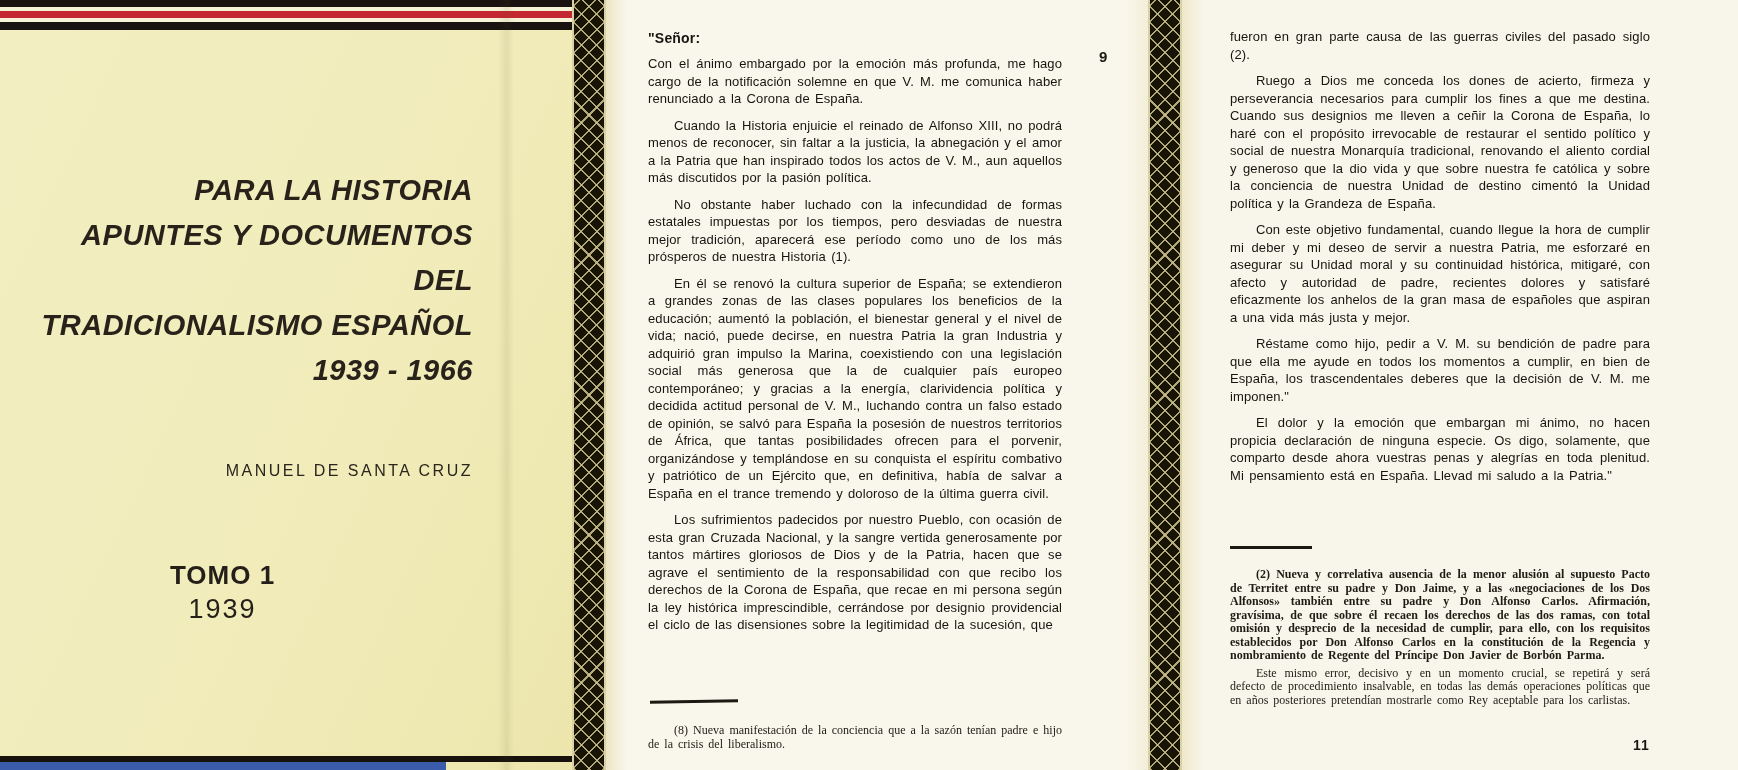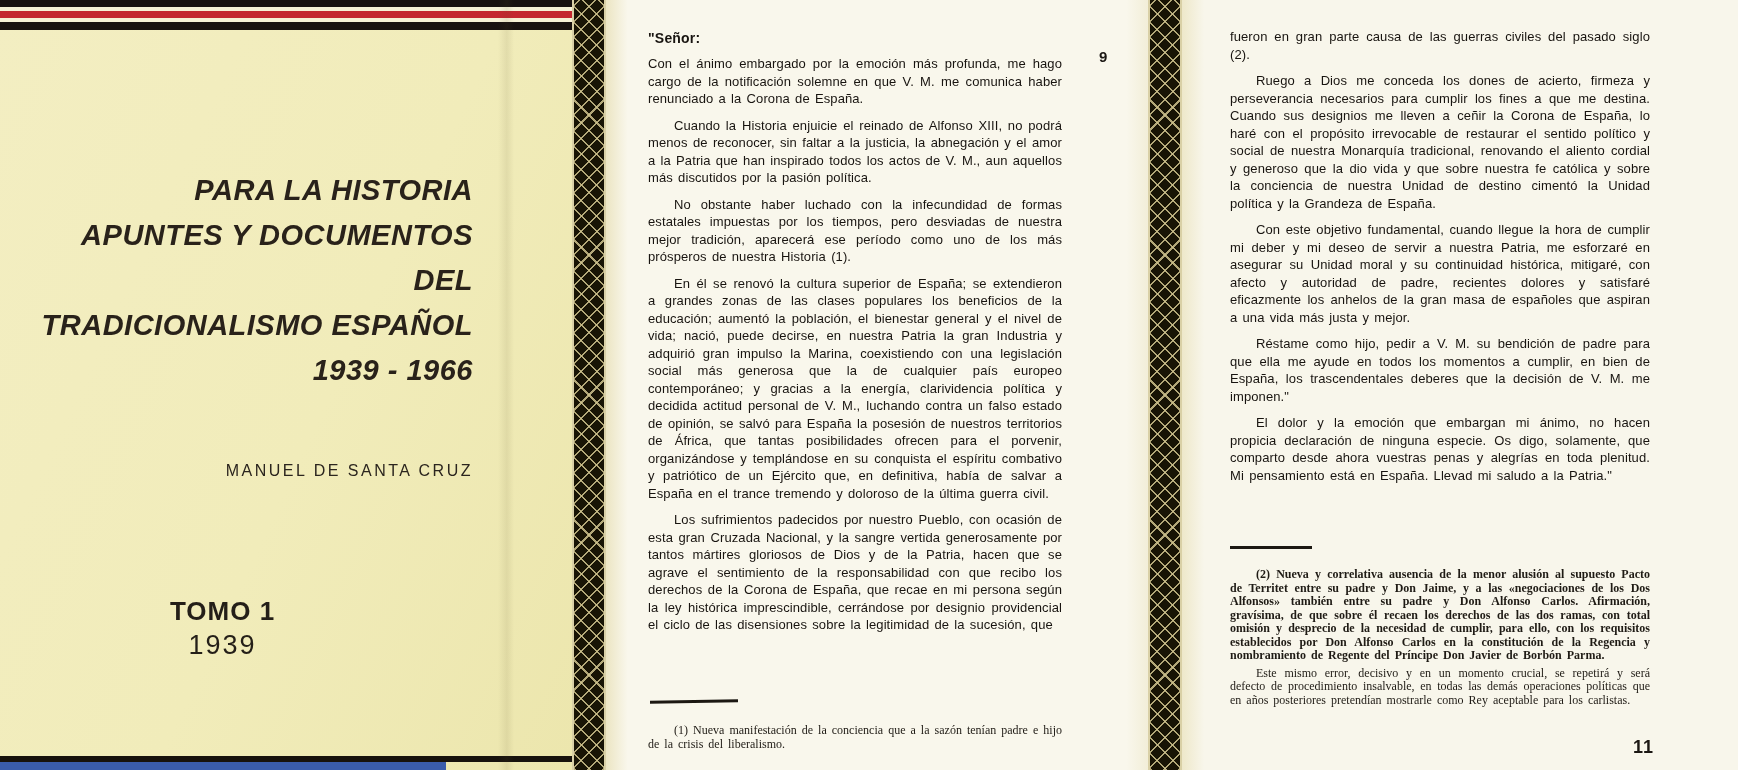--- a/index.html
+++ b/index.html
@@ -27,21 +27,21 @@
   .cover-title{
     position:absolute;top:168px;right:99px;text-align:right;
     color:#29221a;font-weight:bold;font-style:italic;
     font-size:29px;line-height:45px;letter-spacing:.5px;white-space:nowrap;
   }
   .cover-author{
     position:absolute;top:462px;right:99px;text-align:right;
     color:#2b251e;font-size:16px;letter-spacing:2.5px;white-space:nowrap;
   }
   .cover-volume{position:absolute;top:560px;left:160px;width:125px;text-align:center;color:#241f18;}
-  .cover-volume .tomo{font-weight:bold;font-size:26px;letter-spacing:1px;margin-top:36px;}
+  .cover-volume .tomo{font-weight:bold;font-size:26px;letter-spacing:1px;}
   .cover-volume .year{font-size:27px;letter-spacing:2px;margin-top:3px;}
 
   .cover-bottom-line{position:absolute;left:0;top:756px;width:572px;height:6px;background:#17120c;}
   .cover-bottom-blue{position:absolute;left:0;top:762px;width:446px;height:8px;background:#3a5cab;}
 
   
   .binding{
     position:absolute;top:0;height:770px;width:34px;
     background-color:#181405;
     background-image:
@@ -66,21 +66,21 @@
 
   .body-para{
     margin:0 0 9px 0;font-size:13px;line-height:17.5px;font-weight:normal;
     text-align:justify;text-indent:26px;letter-spacing:.1px;word-spacing:1.5px;
   }
   .no-indent{text-indent:0;}
   .salutation{margin:0 0 9px 0;font-size:14px;font-weight:bold;letter-spacing:.2px;}
 
   .pagenum{position:absolute;font-weight:bold;color:#1b1713;}
   .pagenum-nine{left:493px;top:48px;font-size:15px;}
-  .pagenum-eleven{left:451px;top:737px;font-size:18px;letter-spacing:1px;}
+  .pagenum-eleven{left:451px;top:737px;font-size:14px;letter-spacing:1px;}
 
   .fn-rule{position:absolute;height:3px;background:#1c1812;}
   .rule-center{left:44px;top:700px;width:88px;transform:rotate(-1deg);}
   .rule-right{left:48px;top:546px;width:82px;}
 
   .footnote{
     position:absolute;color:#1f1b15;
     font-family:Liberation Serif, serif;
     font-size:12px;line-height:13.5px;text-align:justify;word-spacing:2px;
   }
@@ -131,21 +131,21 @@
       <p class="salutation">"Señor:</p>
       <p class="body-para no-indent">Con el ánimo embargado por la emoción más profunda, me hago cargo de la notificación solemne en que V. M. me comunica haber renunciado a la Corona de España.</p>
       <p class="body-para">Cuando la Historia enjuicie el reinado de Alfonso XIII, no podrá menos de reconocer, sin faltar a la justicia, la abnegación y el amor a la Patria que han inspirado todos los actos de V. M., aun aquellos más discutidos por la pasión política.</p>
       <p class="body-para">No obstante haber luchado con la infecundidad de formas estatales impuestas por los tiempos, pero desviadas de nuestra mejor tradición, aparecerá ese período como uno de los más prósperos de nuestra Historia (1).</p>
       <p class="body-para">En él se renovó la cultura superior de España; se extendieron a grandes zonas de las clases populares los beneficios de la educación; aumentó la población, el bienestar general y el nivel de vida; nació, puede decirse, en nuestra Patria la gran Industria y adquirió gran impulso la Marina, coexistiendo con una legislación social más generosa que la de cualquier país europeo contemporáneo; y gracias a la energía, clarividencia política y decidida actitud personal de V. M., luchando contra un falso estado de opinión, se salvó para España la posesión de nuestros territorios de África, que tantas posibilidades ofrecen para el porvenir, organizándose y templándose en su conquista el espíritu combativo y patriótico de un Ejército que, en definitiva, había de salvar a España en el trance tremendo y doloroso de la última guerra civil.</p>
       <p class="body-para">Los sufrimientos padecidos por nuestro Pueblo, con ocasión de esta gran Cruzada Nacional, y la sangre vertida generosamente por tantos mártires gloriosos de Dios y de la Patria, hacen que se agrave el sentimiento de la responsabilidad con que recibo los derechos de la Corona de España, que recae en mi persona según la ley histórica imprescindible, cerrándose por designio providencial el ciclo de las disensiones sobre la legitimidad de la sucesión, que</p>
     </div>
 
     <div class="fn-rule rule-center"></div>
     <div class="footnote fn-center">
-      <p>(1) Nueva manifestación de la conciencia que a la sazón tenían padre e hijo de la crisis del liberalismo.</p>
+      <p>(8) Nueva manifestación de la conciencia que a la sazón tenían padre e hijo de la crisis del liberalismo.</p>
     </div>
   </section>
 
   <section class="page page-rightside">
     <div class="text-col col-right">
       <p class="body-para no-indent">fueron en gran parte causa de las guerras civiles del pasado siglo (2).</p>
       <p class="body-para">Ruego a Dios me conceda los dones de acierto, firmeza y perseverancia necesarios para cumplir los fines a que me destina. Cuando sus designios me lleven a ceñir la Corona de España, lo haré con el propósito irrevocable de restaurar el sentido político y social de nuestra Monarquía tradicional, renovando el aliento cordial y generoso que la dio vida y que sobre nuestra fe católica y sobre la conciencia de nuestra Unidad de destino cimentó la Unidad política y la Grandeza de España.</p>
       <p class="body-para">Con este objetivo fundamental, cuando llegue la hora de cumplir mi deber y mi deseo de servir a nuestra Patria, me esforzaré en asegurar su Unidad moral y su continuidad histórica, mitigaré, con afecto y autoridad de padre, recientes dolores y satisfaré eficazmente los anhelos de la gran masa de españoles que aspiran a una vida más justa y mejor.</p>
       <p class="body-para">Réstame como hijo, pedir a V. M. su bendición de padre para que ella me ayude en todos los momentos a cumplir, en bien de España, los trascendentales deberes que la decisión de V. M. me imponen."</p>
       <p class="body-para">El dolor y la emoción que embargan mi ánimo, no hacen propicia declaración de ninguna especie. Os digo, solamente, que comparto desde ahora vuestras penas y alegrías en toda plenitud. Mi pensamiento está en España. Llevad mi saludo a la Patria."</p>

